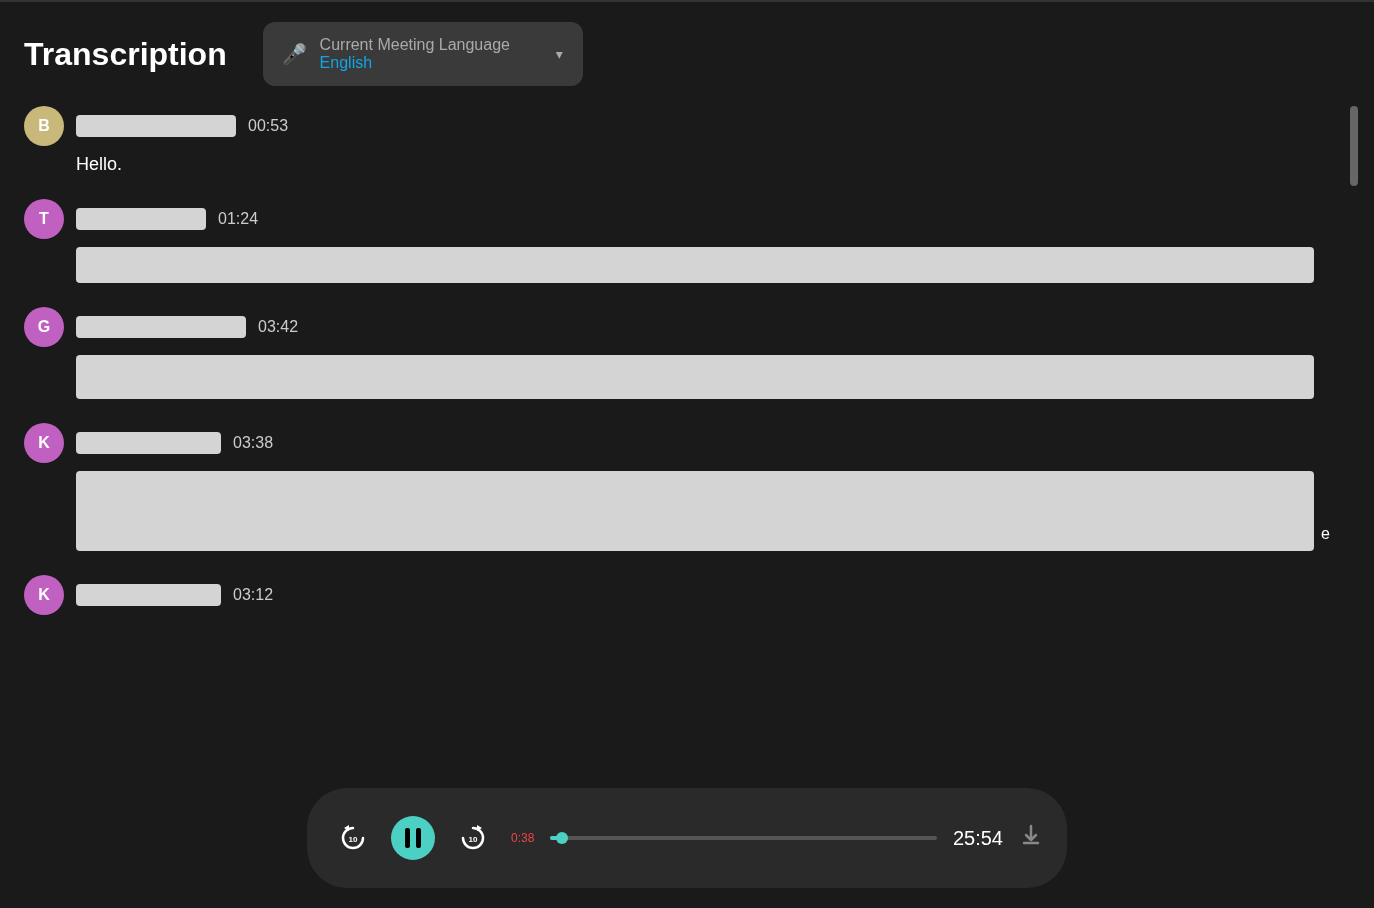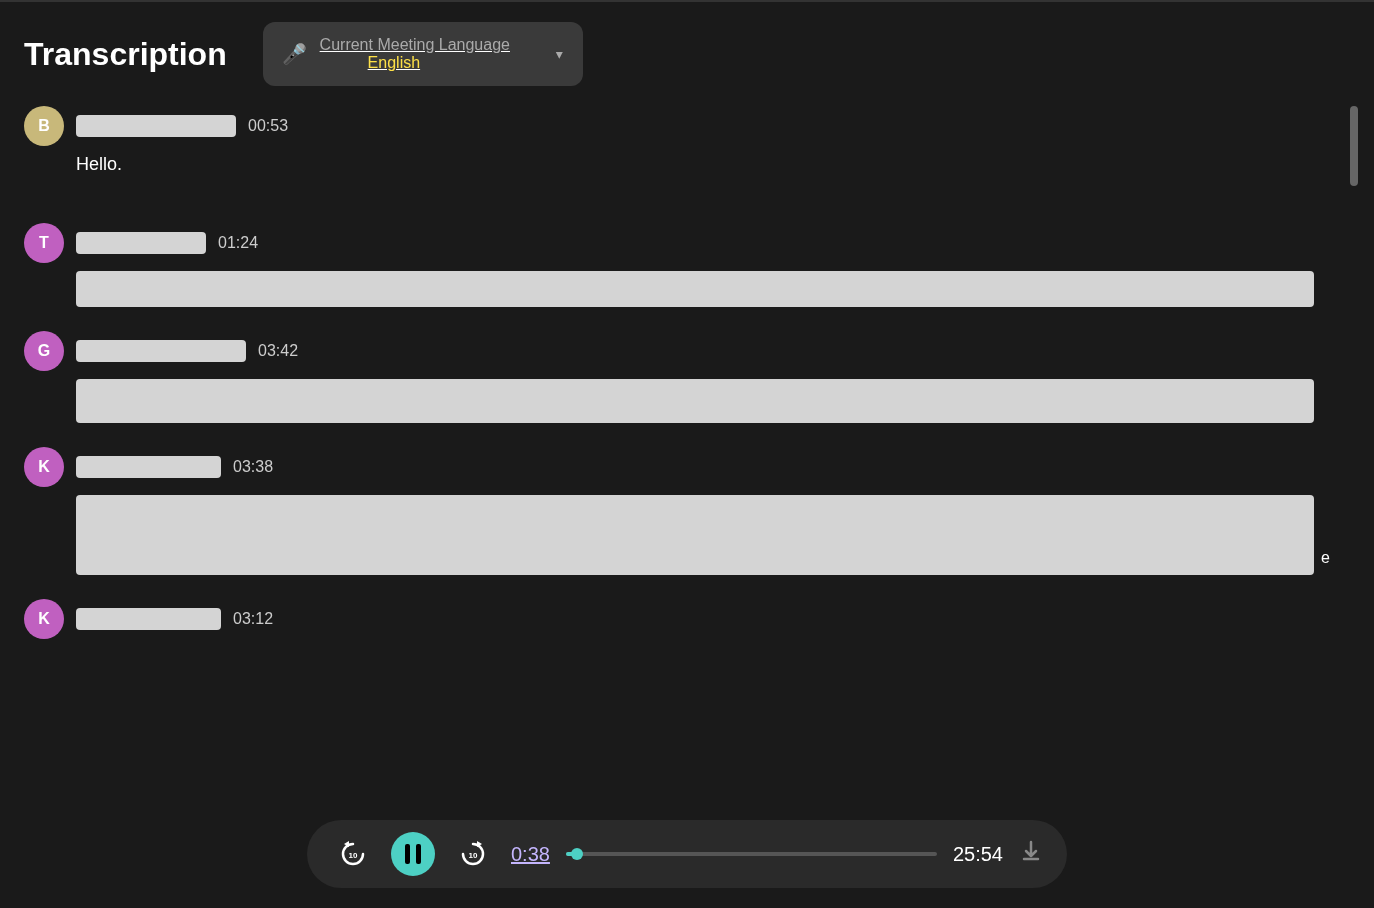--- a/index.html
+++ b/index.html
@@ -45,34 +45,32 @@
       min-width: 320px;
     }
 
     .mic-icon {
       color: #aaa;
       font-size: 20px;
     }
 
     .language-text {
       flex: 1;
-      text-decoration: underline;
     }
 
     .language-label {
       font-size: 16px;
       color: #aaa;
       display: block;
     }
 
     .language-value {
       font-size: 16px;
-      color: #fde047;
+      color: #0ea5e9;
       display: block;
-      margin-left: 48px;
     }
 
     .chevron-icon {
       color: #aaa;
       font-size: 14px;
     }
 
     .content-area {
       position: relative;
       height: calc(908px - 160px - 100px);
@@ -130,21 +128,21 @@
     .timestamp {
       color: #cccccc;
       font-size: 16px;
       text-align: right;
     }
 
     .message-text {
       color: #ffffff;
       font-size: 18px;
       margin-left: 52px;
-      margin-bottom: 24px;
+      margin-bottom: 0;
     }
 
     .message-placeholder {
       background: #d4d4d4;
       border-radius: 4px;
       margin-left: 52px;
       height: 36px;
     }
 
     .message-placeholder-tall {
@@ -163,21 +161,21 @@
       font-size: 16px;
     }
 
     .player-bar {
       position: absolute;
       bottom: 20px;
       left: 50%;
       transform: translateX(-50%);
       background: #2a2a2a;
       border-radius: 40px;
-      padding: 12px 24px;
+      padding: 28px 24px;
       display: flex;
       align-items: center;
       gap: 16px;
       width: 760px;
     }
 
     .player-btn {
       width: 44px;
       height: 44px;
       border-radius: 50%;
@@ -191,24 +189,23 @@
       justify-content: center;
     }
 
     .player-btn.pause {
       background: #4dd0c4;
       color: #000;
       font-size: 18px;
     }
 
     .current-time {
-      color: #c4b5fd;
-      font-size: 20px;
+      color: #ef4444;
+      font-size: 12px;
       white-space: nowrap;
-      text-decoration: underline;
     }
 
     .progress-bar {
       flex: 1;
       height: 4px;
       background: #555;
       border-radius: 2px;
       position: relative;
     }
 

